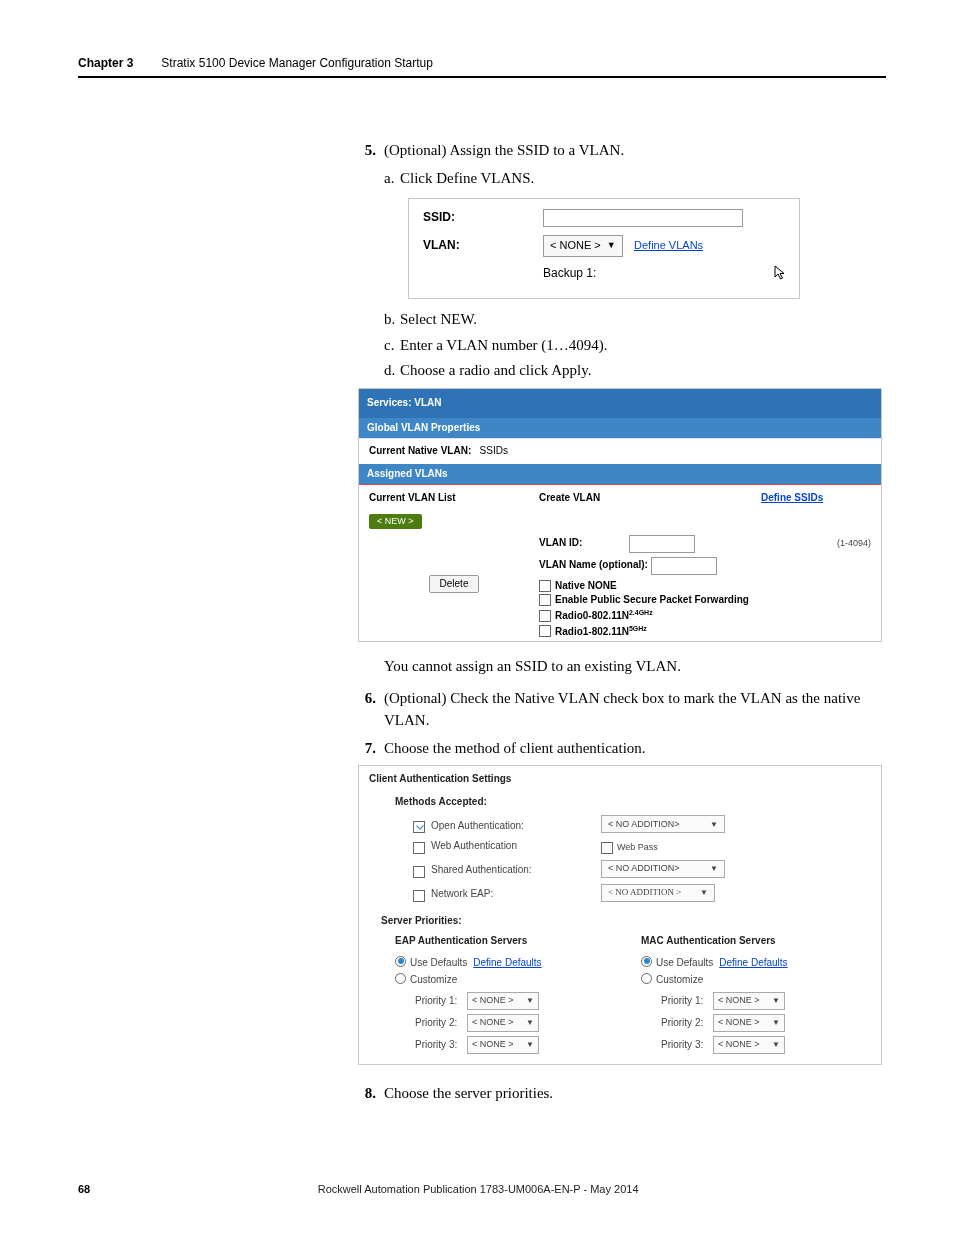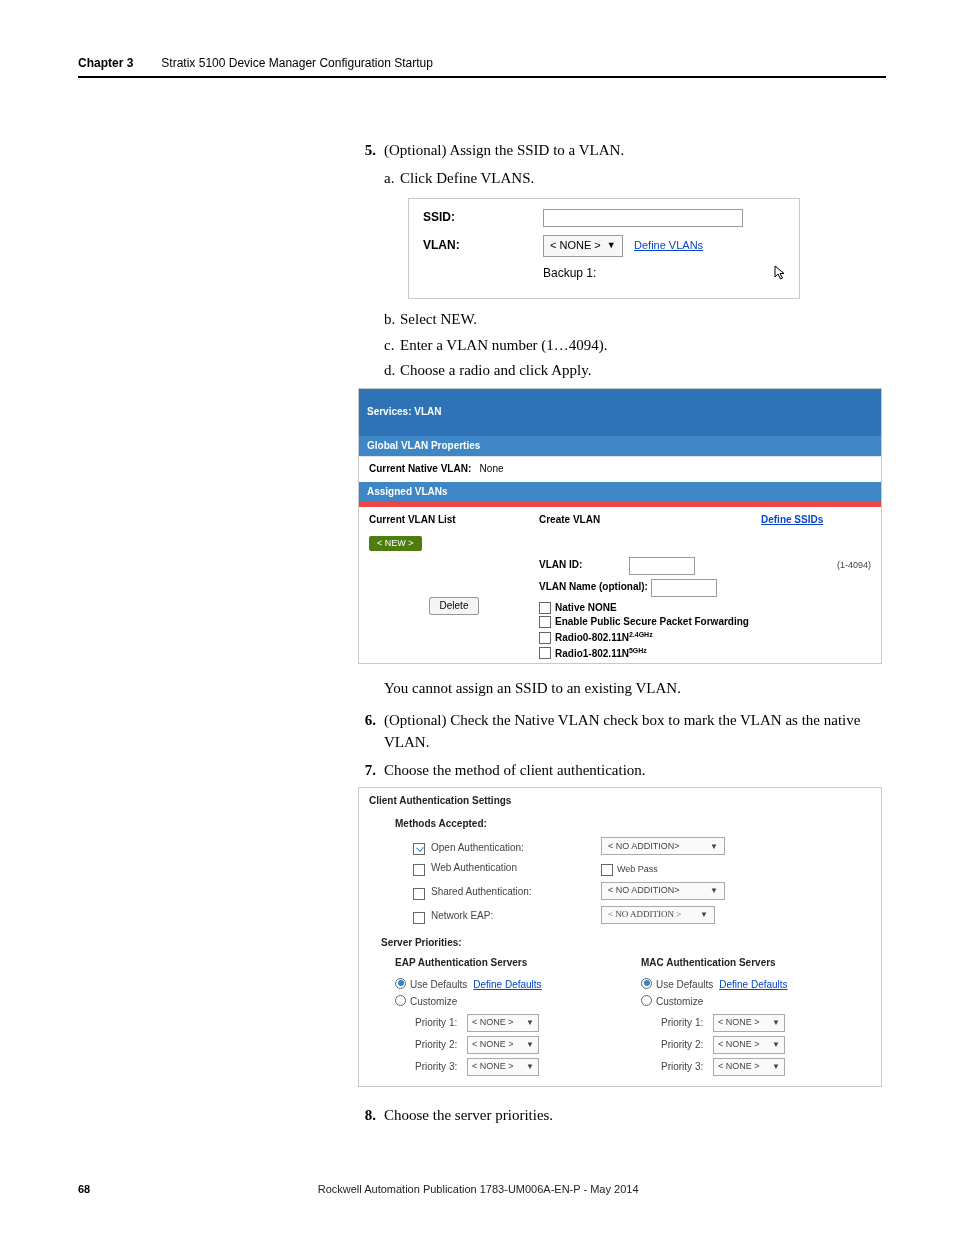--- a/index.html
+++ b/index.html
@@ -100,42 +100,42 @@
     width: 524px;
     font-family: Arial, sans-serif;
     font-size: 10px;
     border: 1px solid #c9c9c9;
     box-sizing: border-box;
     box-shadow: 0 0 0 1px rgba(0,0,0,0);
   }
   .shot2 .bar {
     background: #2e73b5;
     color: #fff;
-    padding: 16px 8px;
+    padding: 7px 8px;
     font-weight: bold;
     font-size: 10px;
   }
   .shot2 .bar2 {
     background: #3f86c6;
     color: #fff;
     padding: 3px 8px;
     font-weight: bold;
     font-size: 10px;
   }
   .shot2 .line {
     padding: 5px 10px;
     font-size: 10px;
     border-top: 1px solid #e3e3e3;
   }
   .shot2 .line strong { font-weight: bold; }
   .shot2 .cols {
     display: flex;
     padding: 6px 10px;
     font-weight: bold;
-    border-top: 5px solid #ef4444;
+    border-top: 1px solid #ef4444;
     font-size: 10px;
   }
   .shot2 .c1 { width: 170px; }
   .shot2 .c2 { flex: 1; }
   .shot2 .c3 { width: 110px; text-align: left; }
   .shot2 .newbtn {
     display: inline-block;
     background: #4d7c0f;
     color: #fff;
     padding: 1px 8px;
@@ -295,21 +295,21 @@
     <div class="sub-step"><span class="let">b.</span><span>Select NEW.</span></div>
     <div class="sub-step"><span class="let">c.</span><span>Enter a VLAN number (1…4094).</span></div>
     <div class="sub-step"><span class="let">d.</span><span>Choose a radio and click Apply.</span></div>
 
     <div class="shot2wrap">
       <div class="shot2">
         <div class="bar">Services: VLAN</div>
         <div class="bar2">Global VLAN Properties</div>
         <div class="line">
           <strong>Current Native VLAN:</strong>
-          &nbsp;&nbsp;<span>None</span>
+          &nbsp;&nbsp;<span>SSIDs</span>
         </div>
         <div class="bar2">Assigned VLANs</div>
         <div class="cols">
           <span class="c1">Current VLAN List</span>
           <span class="c2">Create VLAN</span>
           <span class="c3"><a class="linkb">Define SSIDs</a></span>
         </div>
         <div style="padding:2px 10px 4px 10px;">
           <span class="newbtn">&lt; NEW &gt;</span>
         </div>

